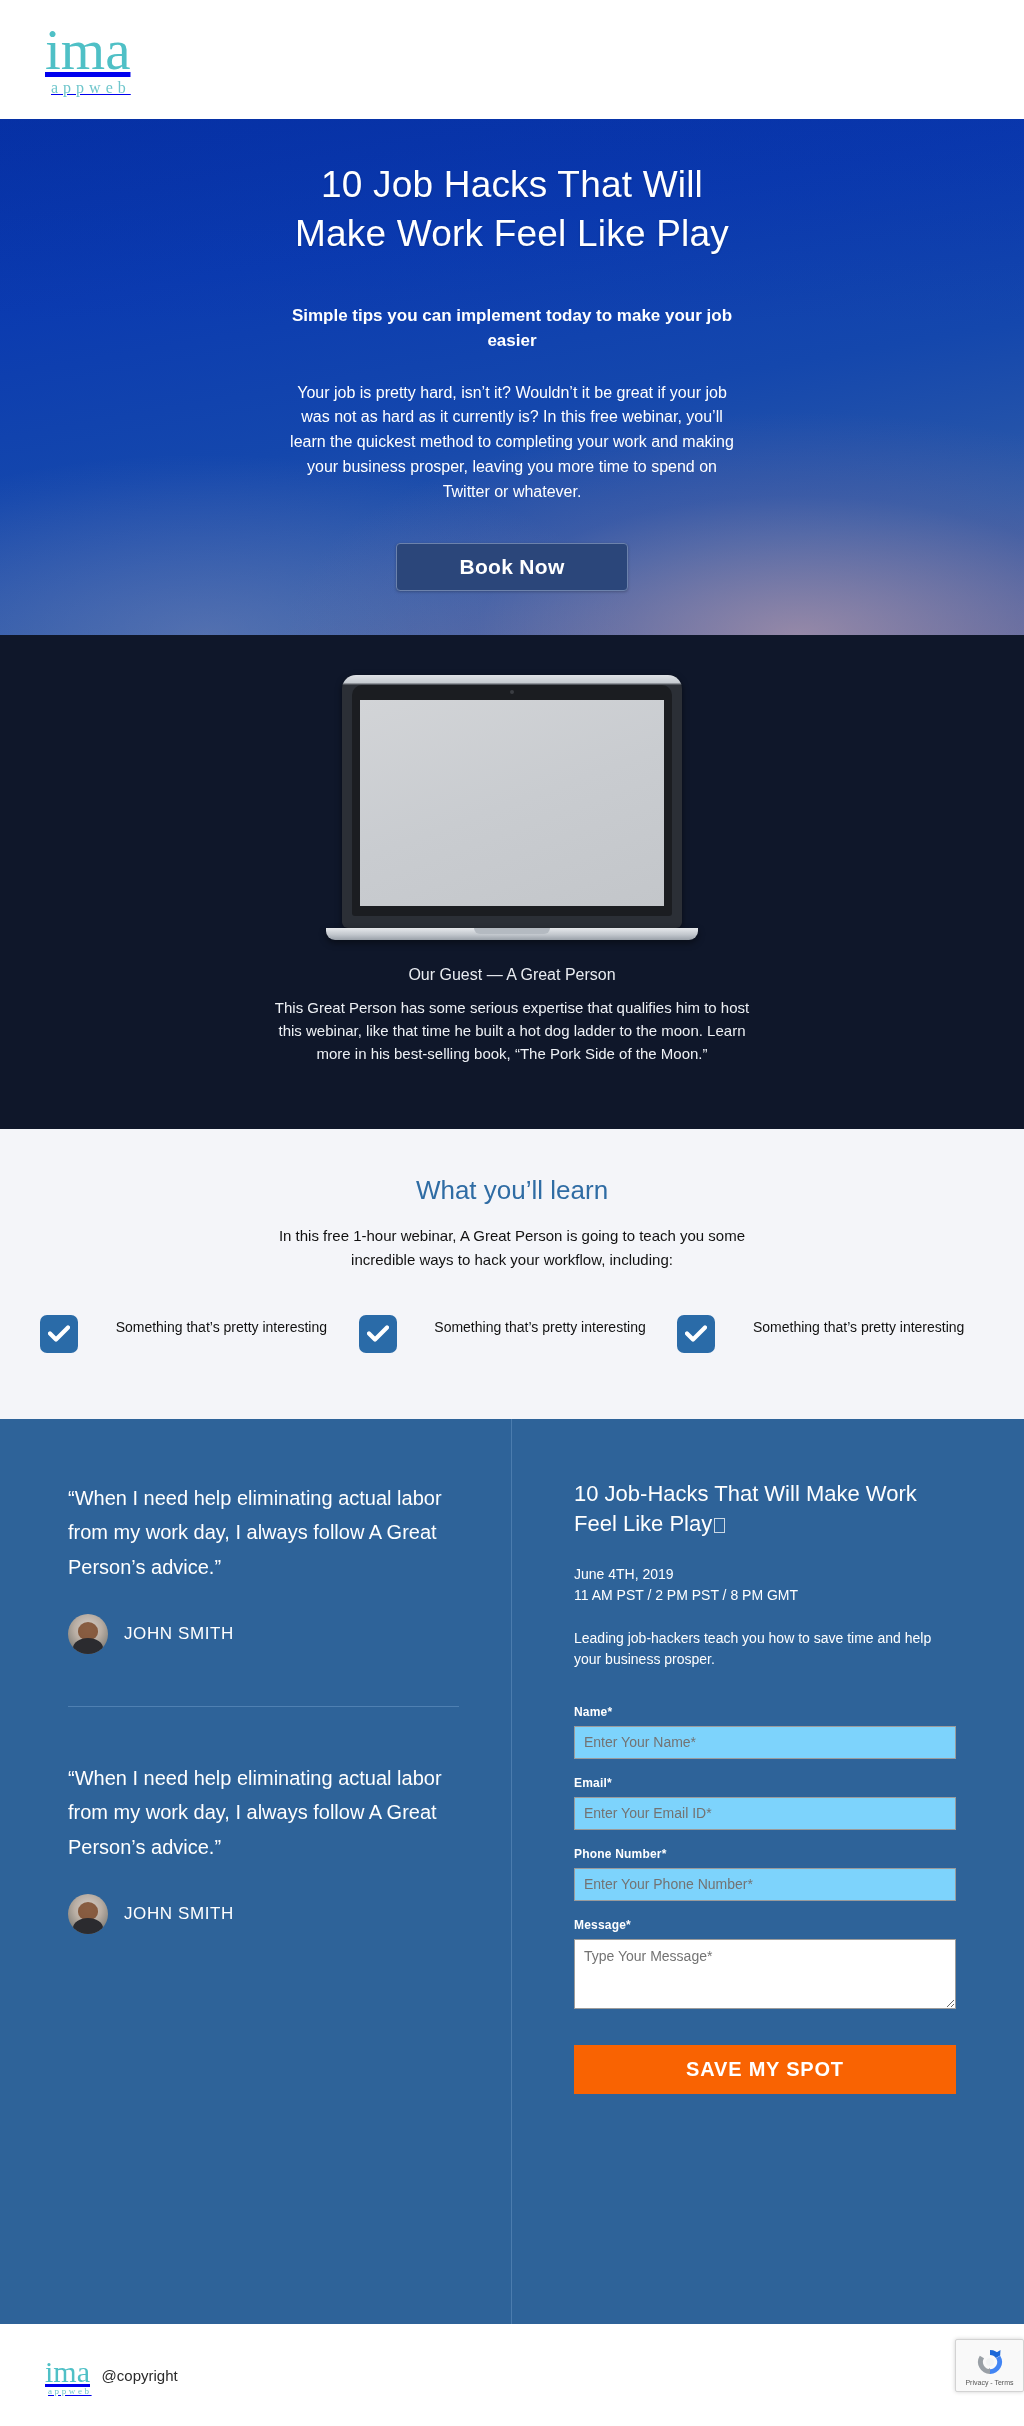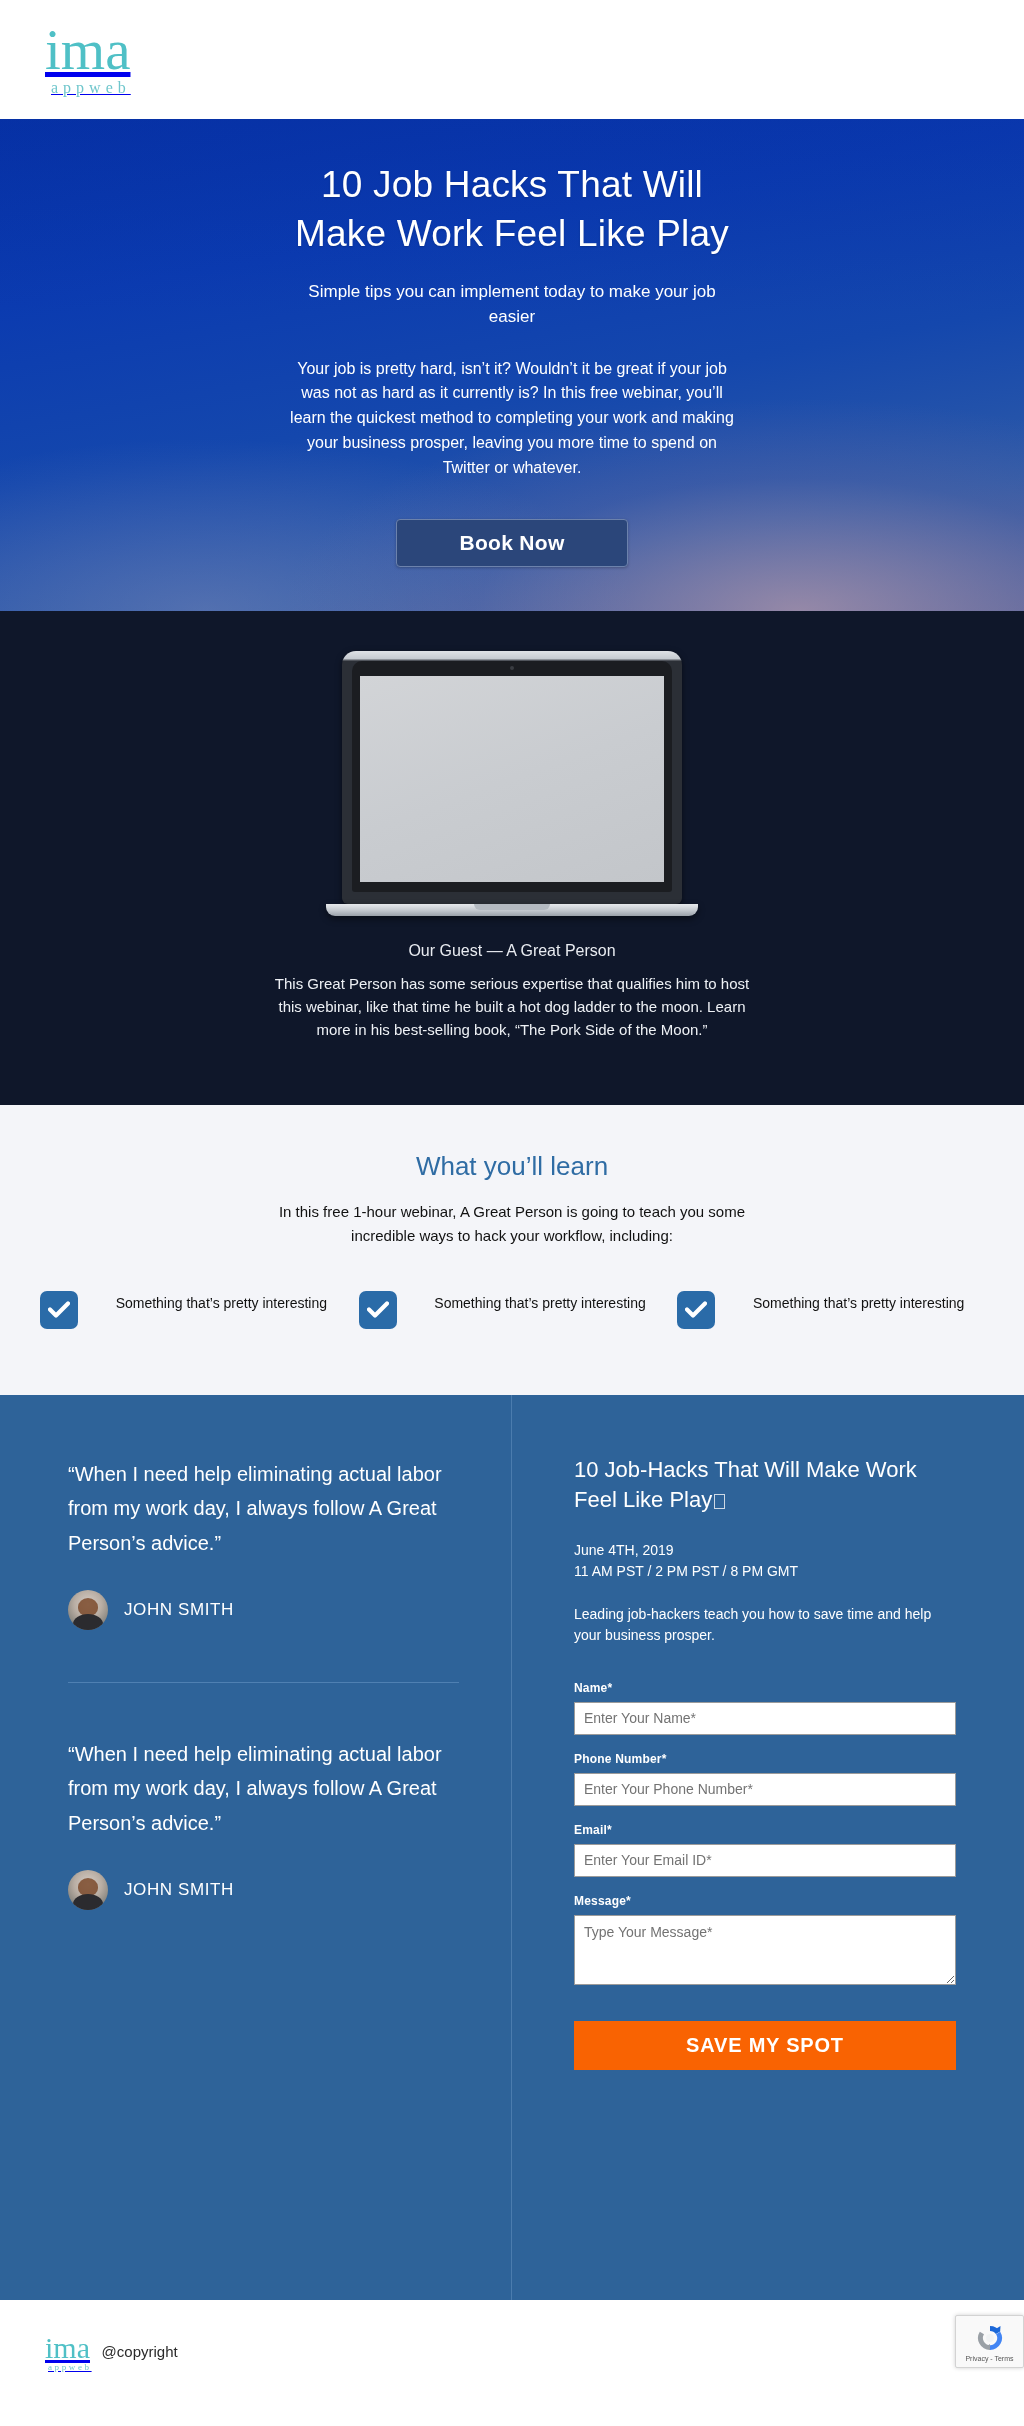--- a/index.html
+++ b/index.html
@@ -64,22 +64,22 @@
     line-height: 1.32;
     letter-spacing: 0.2px;
     max-width: 470px;
     margin: 0 auto;
     text-shadow: 0 1px 2px rgba(0,0,0,0.18);
   }
   .hero-subtitle {
     font-size: 17px;
     line-height: 1.5;
     max-width: 455px;
-    margin: 20px auto 0;
-    font-weight: 400;
+    margin: 44px auto 0;
+    font-weight: 700;
   }
   .hero-body {
     font-size: 16px;
     line-height: 1.55;
     max-width: 455px;
     margin: 27px auto 14px;
     font-weight: 400;
   }
   .hero-cta-wrap { margin-top: 38px; }
   .btn-book {
@@ -303,21 +303,21 @@
   .field-label {
     display: block;
     font-size: 12px;
     font-weight: bold;
     margin-bottom: 7px;
     letter-spacing: 0.2px;
   }
   .field-input {
     width: 100%;
     height: 33px;
-    background: #ffffff;
+    background: #7dd3fc;
     border: 1px solid #9b9b9b;
     padding: 0 9px;
     font-size: 14px;
     color: #333;
     font-family: "Liberation Sans", sans-serif;
     border-radius: 0;
   }
   .field-input::placeholder { color: #737373; }
   .field-textarea {
     width: 100%;
@@ -485,26 +485,26 @@
         <div>11 AM PST / 2 PM PST / 8 PM GMT</div>
       </div>
       <p class="form-desc">Leading job-hackers teach you how to save time and help your business prosper.</p>
 
       <form class="form">
         <div class="field">
           <label class="field-label">Name*</label>
           <input class="field-input" type="text" placeholder="Enter Your Name*" style="">
         </div>
         <div class="field">
+          <label class="field-label">Email*</label>
+          <input class="field-input" type="text" placeholder="Enter Your Email ID*" style="">
+        </div>
+        <div class="field">
           <label class="field-label">Phone Number*</label>
           <input class="field-input" type="text" placeholder="Enter Your Phone Number*" style="">
-        </div>
-        <div class="field">
-          <label class="field-label">Email*</label>
-          <input class="field-input" type="text" placeholder="Enter Your Email ID*" style="">
         </div>
         <div class="field">
           <label class="field-label">Message*</label>
           <textarea class="field-textarea" placeholder="Type Your Message*" style=""></textarea>
         </div>
         <button type="submit" class="btn-submit">SAVE MY SPOT</button>
       </form>
     </div>
   </section>
 

